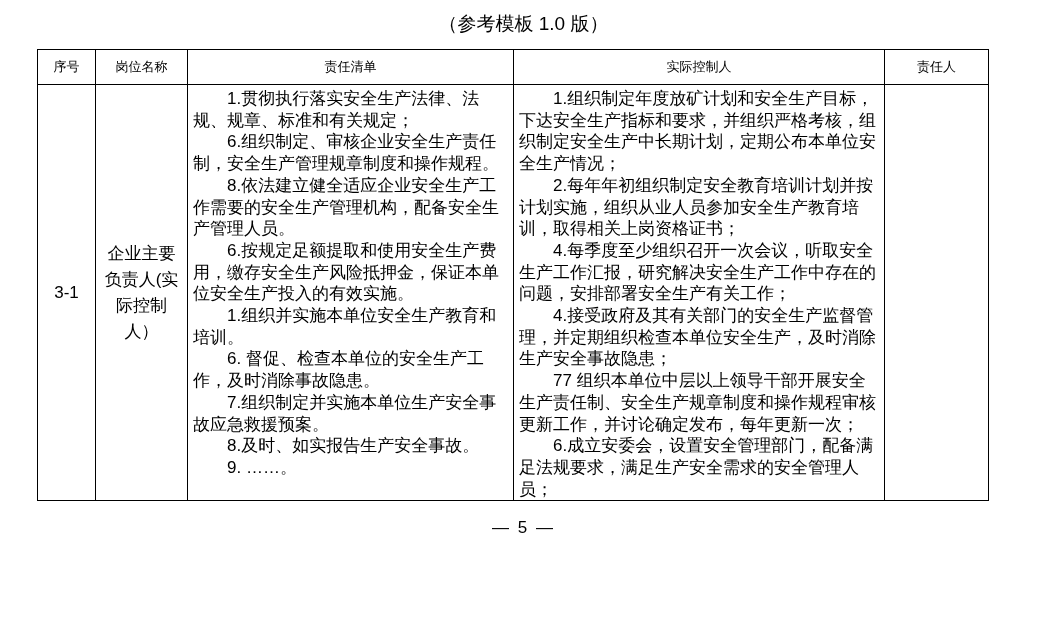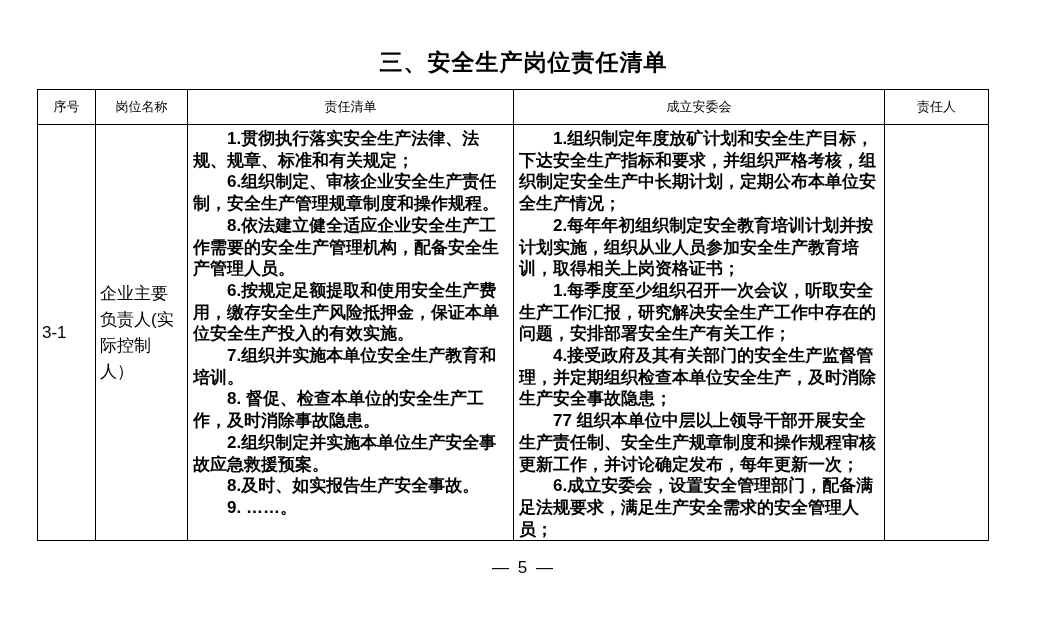--- a/index.html
+++ b/index.html
@@ -53,35 +53,34 @@
     font-size: 13px;
   }
   .col-serial   { width: 58px;  }
   .col-position { width: 92px;  }
   .col-duties   { width: 326px; }
   .col-perform  { width: 371px; }
   .col-person   { width: 104px; }
 
   td.cell-serial,
   td.cell-position {
-    text-align: left;
+    text-align: center;
     vertical-align: middle;
     line-height: 26px;
     padding: 18px 4px;
   }
   td.cell-duties,
   td.cell-performance {
     vertical-align: top;
     padding: 3px 5px 0 5px;
   }
   .cell-clip {
     height: 412px;
     overflow: hidden;
     line-height: 21.7px;
-    font-weight: bold;
   }
   .cell-clip p {
     margin: 0;
     text-indent: 2em;
     word-break: break-all;
   }
   td.cell-person {
     vertical-align: top;
   }
   .page-footer {
@@ -89,62 +88,62 @@
     text-align: center;
     font-size: 17px;
     letter-spacing: 2px;
   }
 </style>
 </head>
 <body>
 
 <div class="page">
 
-  <div class="doc-title">三、安全生产岗位责任清单</div>
 
+  <div class="doc-subtitle">（参考模板 1.0 版）</div>
 
   <table class="resp-table">
     <colgroup>
       <col class="col-serial">
       <col class="col-position">
       <col class="col-duties">
       <col class="col-perform">
       <col class="col-person">
     </colgroup>
     <thead>
       <tr>
         <th>序号</th>
         <th>岗位名称</th>
         <th>责任清单</th>
-        <th>成立安委会</th>
+        <th>实际控制人</th>
         <th>责任人</th>
       </tr>
     </thead>
     <tbody>
       <tr>
         <td class="cell-serial">3-1</td>
         <td class="cell-position">企业主要负责人(实际控制人）</td>
         <td class="cell-duties">
           <div class="cell-clip">
             <p>1.贯彻执行落实安全生产法律、法规、规章、标准和有关规定；</p>
             <p>6.组织制定、审核企业安全生产责任制，安全生产管理规章制度和操作规程。</p>
             <p>8.依法建立健全适应企业安全生产工作需要的安全生产管理机构，配备安全生产管理人员。</p>
             <p>6.按规定足额提取和使用安全生产费用，缴存安全生产风险抵押金，保证本单位安全生产投入的有效实施。</p>
-            <p>7.组织并实施本单位安全生产教育和培训。</p>
-            <p>8. 督促、检查本单位的安全生产工作，及时消除事故隐患。</p>
-            <p>2.组织制定并实施本单位生产安全事故应急救援预案。</p>
+            <p>1.组织并实施本单位安全生产教育和培训。</p>
+            <p>6. 督促、检查本单位的安全生产工作，及时消除事故隐患。</p>
+            <p>7.组织制定并实施本单位生产安全事故应急救援预案。</p>
             <p>8.及时、如实报告生产安全事故。</p>
             <p>9. ……。</p>
           </div>
         </td>
         <td class="cell-performance">
           <div class="cell-clip">
             <p>1.组织制定年度放矿计划和安全生产目标，下达安全生产指标和要求，并组织严格考核，组织制定安全生产中长期计划，定期公布本单位安全生产情况；</p>
             <p>2.每年年初组织制定安全教育培训计划并按计划实施，组织从业人员参加安全生产教育培训，取得相关上岗资格证书；</p>
-            <p>1.每季度至少组织召开一次会议，听取安全生产工作汇报，研究解决安全生产工作中存在的问题，安排部署安全生产有关工作；</p>
+            <p>4.每季度至少组织召开一次会议，听取安全生产工作汇报，研究解决安全生产工作中存在的问题，安排部署安全生产有关工作；</p>
             <p>4.接受政府及其有关部门的安全生产监督管理，并定期组织检查本单位安全生产，及时消除生产安全事故隐患；</p>
             <p>77 组织本单位中层以上领导干部开展安全生产责任制、安全生产规章制度和操作规程审核更新工作，并讨论确定发布，每年更新一次；</p>
             <p>6.成立安委会，设置安全管理部门，配备满足法规要求，满足生产安全需求的安全管理人员；</p>
 
           </div>
         </td>
         <td class="cell-person"></td>
       </tr>
     </tbody>
   </table>

